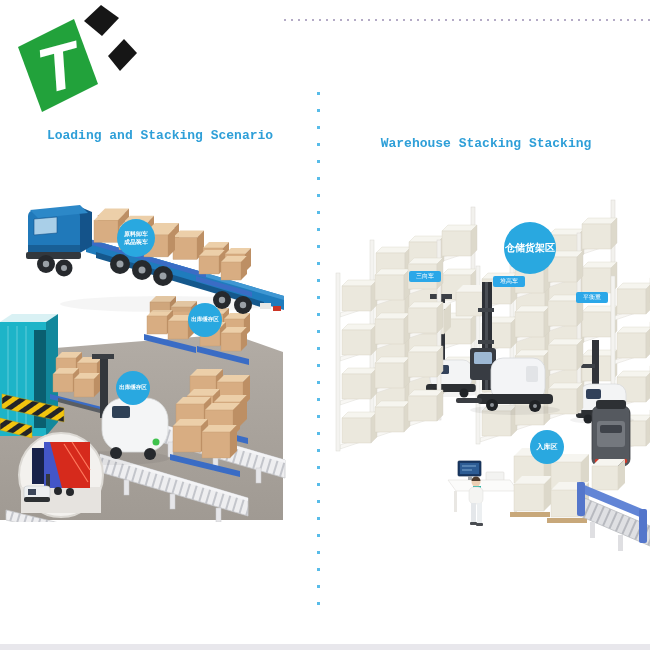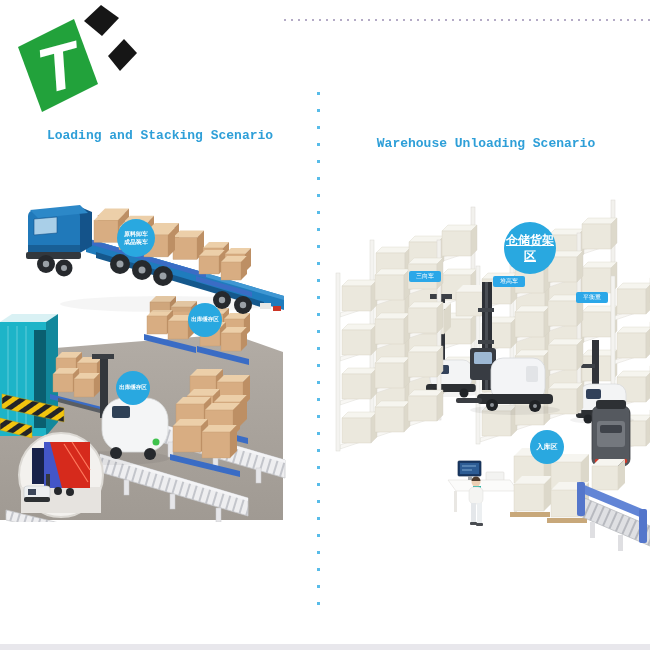--- a/index.html
+++ b/index.html
@@ -13,21 +13,21 @@
   .h-dots{position:absolute;left:284px;top:19px;width:366px;height:2px;
       background-image:repeating-linear-gradient(90deg,var(--divider-gray,#b4abc6) 0 2px,transparent 2px 7px);}
   .v-dots{position:absolute;left:317px;top:92px;width:3px;height:526px;
       background-image:repeating-linear-gradient(180deg,var(--divider-blue,#58bce9) 0 3px,transparent 3px 17px);}
   .badge{position:absolute;border-radius:50%;background:var(--badge-blue,#29a8e0);color:#fff;
       display:flex;flex-direction:column;align-items:center;justify-content:center;text-align:center;
       font-weight:bold;line-height:1.35;z-index:5;}
   #badge-truck{left:117px;top:219px;width:38px;height:38px;font-size:6px;}
   #badge-out1{left:188px;top:303px;width:34px;height:34px;font-size:5.5px;}
   #badge-out2{left:116px;top:371px;width:34px;height:34px;font-size:5.5px;}
-  #badge-rack{left:504px;top:222px;width:52px;height:52px;font-size:12px;text-decoration:underline;}
+  #badge-rack{left:504px;top:222px;width:52px;height:52px;font-size:10px;}
   #badge-in{left:530px;top:430px;width:34px;height:34px;font-size:7px;}
   .pill{position:absolute;background:var(--label-blue,#2ba7e8);color:#fff;border-radius:2px;
       display:flex;align-items:center;justify-content:center;font-size:6px;z-index:5;}
   #pill-1{left:409px;top:271px;width:32px;height:11px;}
   #pill-2{left:493px;top:276px;width:32px;height:11px;}
   #pill-3{left:576px;top:292px;width:32px;height:11px;}
   #bottom-bar{position:absolute;left:0;top:644px;width:650px;height:6px;background:#e8e7ec;}
 </style>
 </head>
 <body>
@@ -38,21 +38,21 @@
     <polygon points="12,45 68,17 92,82 36,110" fill="#22a23b"></polygon>
     <text x="52" y="88" font-size="64" font-weight="bold" font-style="italic" fill="#ffffff" text-anchor="middle" transform="rotate(-15 52 63)" font-family="Liberation Sans, sans-serif">T</text>
     <polygon points="95,3 113,16 96,34 78,19" fill="#161616"></polygon>
     <polygon points="118,37 131,51 114,69 102,54" fill="#161616"></polygon>
   </svg>
 
   <div class="h-dots"></div>
   <div class="v-dots"></div>
 
   <div class="scene-title" id="title-left">Loading and Stacking Scenario</div>
-  <div class="scene-title" id="title-right">Warehouse Unloading Scenario</div>
+  <div class="scene-title" id="title-right">Warehouse Stacking Stacking</div>
 
   <svg class="abs" style="left:0;top:192px;" width="300" height="330" viewBox="0 0 300 330">
     <defs>
       <linearGradient id="fg" x1="0" y1="0" x2="0" y2="1">
         <stop offset="0" stop-color="#b2aca5"></stop>
           <stop offset="1" stop-color="#a09a93"></stop>
       </linearGradient>
       <pattern id="hz" width="10" height="10" patternUnits="userSpaceOnUse" patternTransform="rotate(55)">
         <rect width="10" height="10" fill="#f2c40e"></rect>
           <rect width="5" height="10" fill="#232529"></rect>

